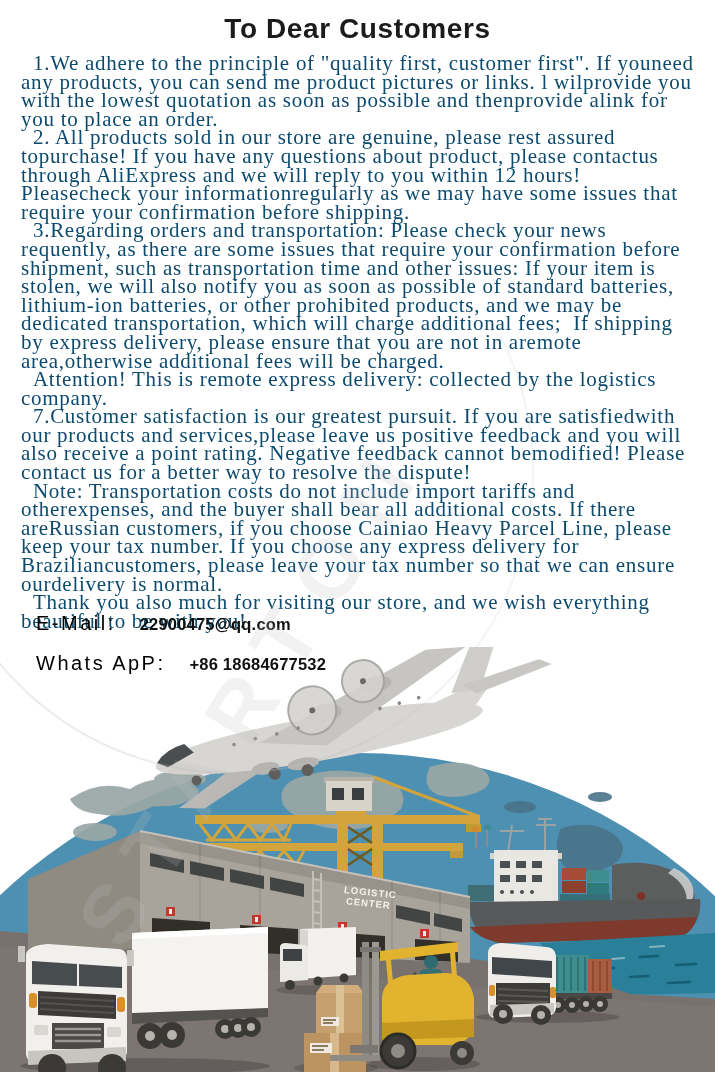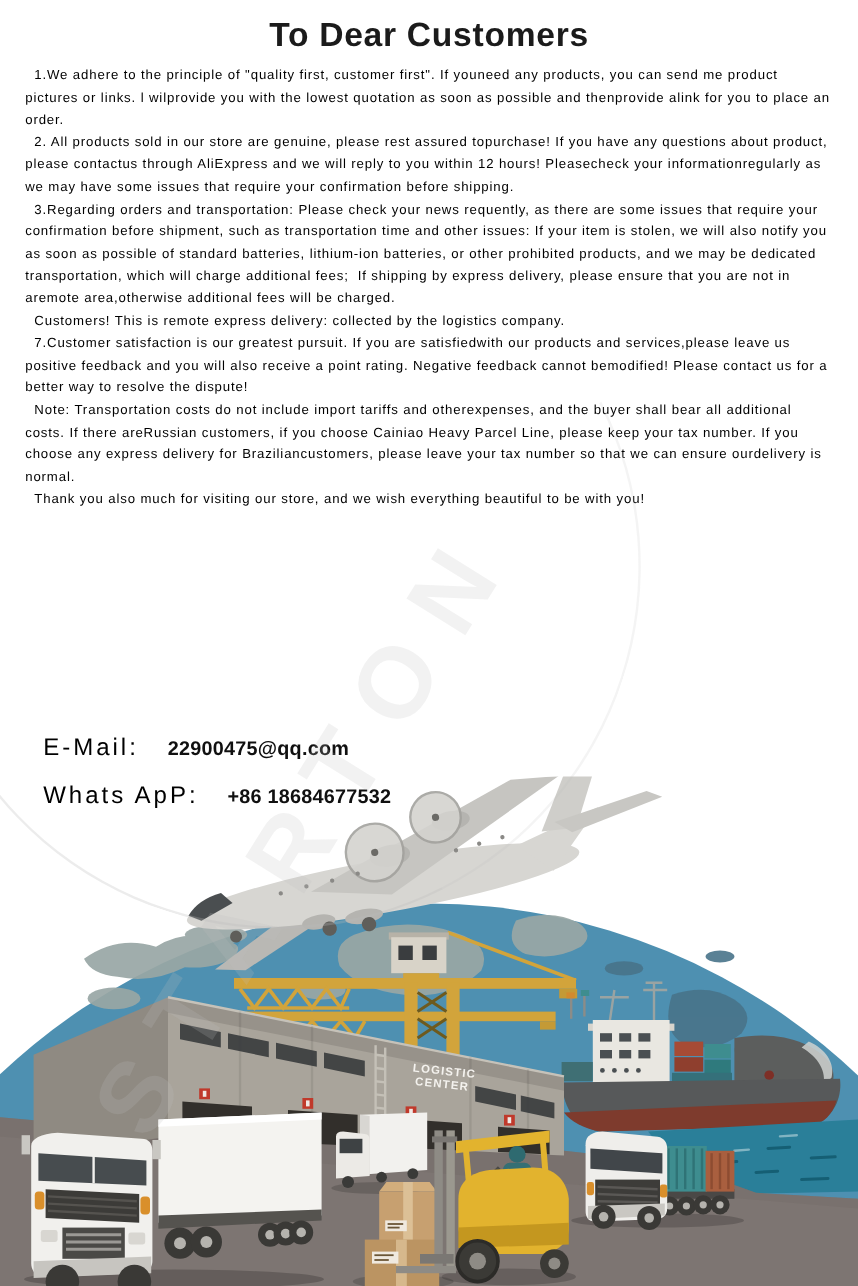--- a/index.html
+++ b/index.html
@@ -6,21 +6,21 @@
   .page{
     position:relative;width:715px;height:1072px;background:#ffffff;overflow:hidden;
     font-family:"Liberation Sans",sans-serif;
   }
   .title{
     margin:0;padding-top:13px;text-align:center;
     font-size:28px;font-weight:700;letter-spacing:.6px;color:#1b1b1b;
   }
   .content{
     position:relative;z-index:2;padding:9px 21px 0 21px;
-    font-size:11px;line-height:18.6px;letter-spacing:.72px;color:#000000;
+    font-size:21px;line-height:18.6px;letter-spacing:.72px;color:#0c4a6e;font-family:Liberation Serif, serif;
   }
   .content p{margin:0;white-space:pre-wrap;}
   .contact{position:absolute;left:36px;top:612px;z-index:3;}
   .contact-row{display:flex;align-items:baseline;margin-bottom:17px;}
   .contact-label{font-size:20px;font-weight:400;letter-spacing:2.5px;color:#000000;}
   .contact-value{font-size:16.5px;font-weight:700;color:#101010;margin-left:24px;letter-spacing:.2px;}
   .illustration{position:absolute;left:0;top:647px;width:715px;height:425px;z-index:1;}
   .watermark{
     position:absolute;left:58px;top:912px;z-index:4;pointer-events:none;
     font-size:84px;font-weight:700;letter-spacing:26px;color:rgba(188,188,188,.20);
@@ -36,21 +36,21 @@
 <body>
 
 <div class="page">
 
   <h1 class="title">To Dear Customers</h1>
 
   <div class="content">
     <p>  1.We adhere to the principle of "quality first, customer first". If youneed any products, you can send me product pictures or links. l wilprovide you with the lowest quotation as soon as possible and thenprovide alink for you to place an order.</p>
     <p>  2. All products sold in our store are genuine, please rest assured topurchase! If you have any questions about product, please contactus through AliExpress and we will reply to you within 12 hours! Pleasecheck your informationregularly as we may have some issues that require your confirmation before shipping.</p>
     <p>  3.Regarding orders and transportation: Please check your news requently, as there are some issues that require your confirmation before shipment, such as transportation time and other issues: If your item is stolen, we will also notify you as soon as possible of standard batteries, lithium-ion batteries, or other prohibited products, and we may be dedicated transportation, which will charge additional fees;  If shipping by express delivery, please ensure that you are not in aremote area,otherwise additional fees will be charged.</p>
-    <p>  Customers! This is remote express delivery: collected by the logistics company.</p>
+    <p>  Attention! This is remote express delivery: collected by the logistics company.</p>
     <p>  7.Customer satisfaction is our greatest pursuit. If you are satisfiedwith our products and services,please leave us positive feedback and you will also receive a point rating. Negative feedback cannot bemodified! Please contact us for a better way to resolve the dispute!</p>
     <p>  Note: Transportation costs do not include import tariffs and otherexpenses, and the buyer shall bear all additional costs. If there areRussian customers, if you choose Cainiao Heavy Parcel Line, please keep your tax number. If you choose any express delivery for Braziliancustomers, please leave your tax number so that we can ensure ourdelivery is normal.</p>
     <p>  Thank you also much for visiting our store, and we wish everything beautiful to be with you!</p>
   </div>
 
   <div class="contact">
     <div class="contact-row">
       <span class="contact-label">E-Mail:</span>
       <span class="contact-value">22900475@qq.com</span>
     </div>

